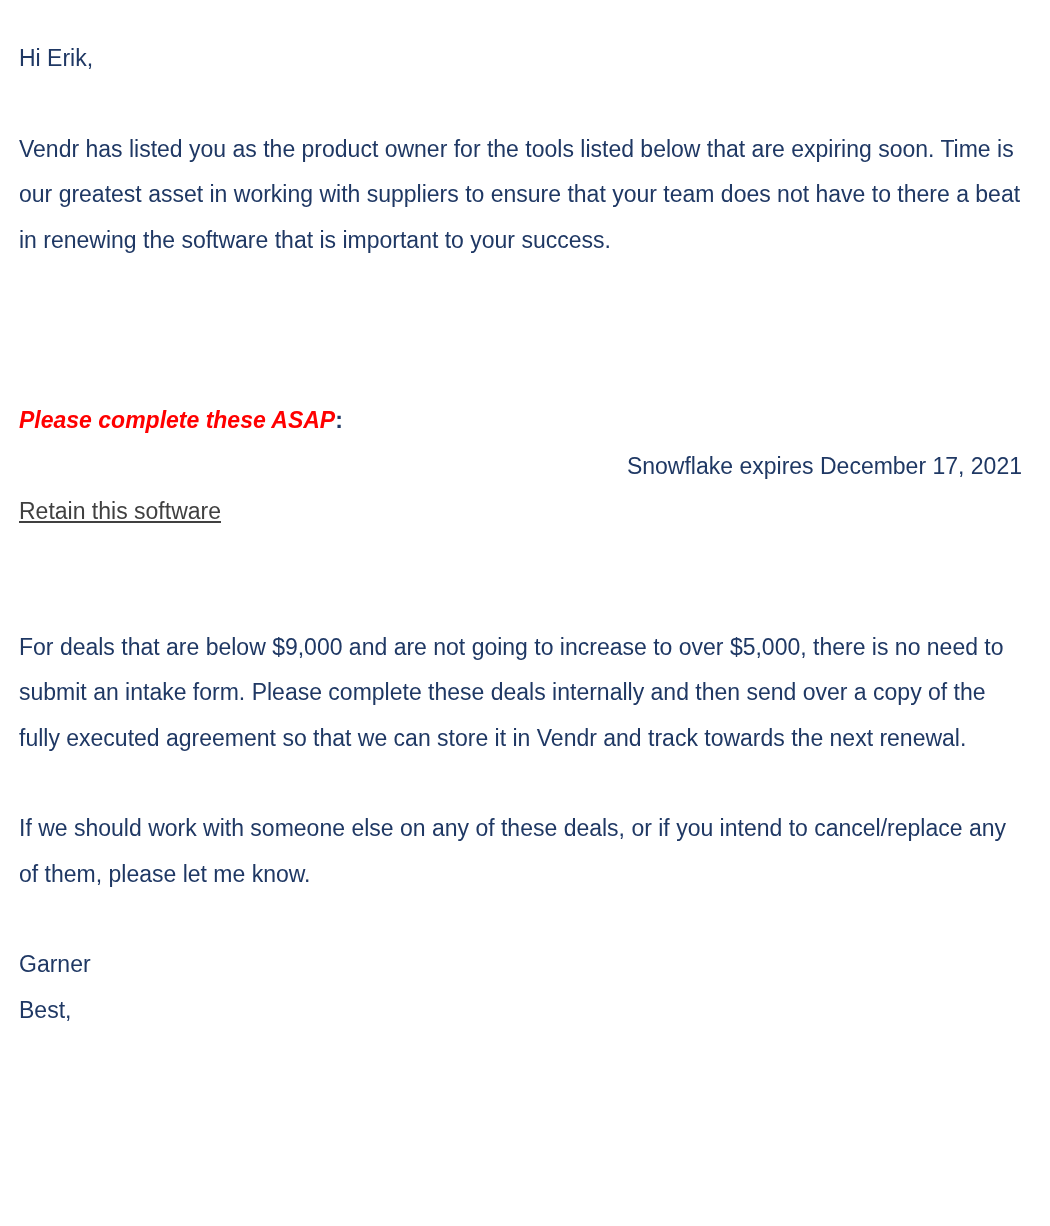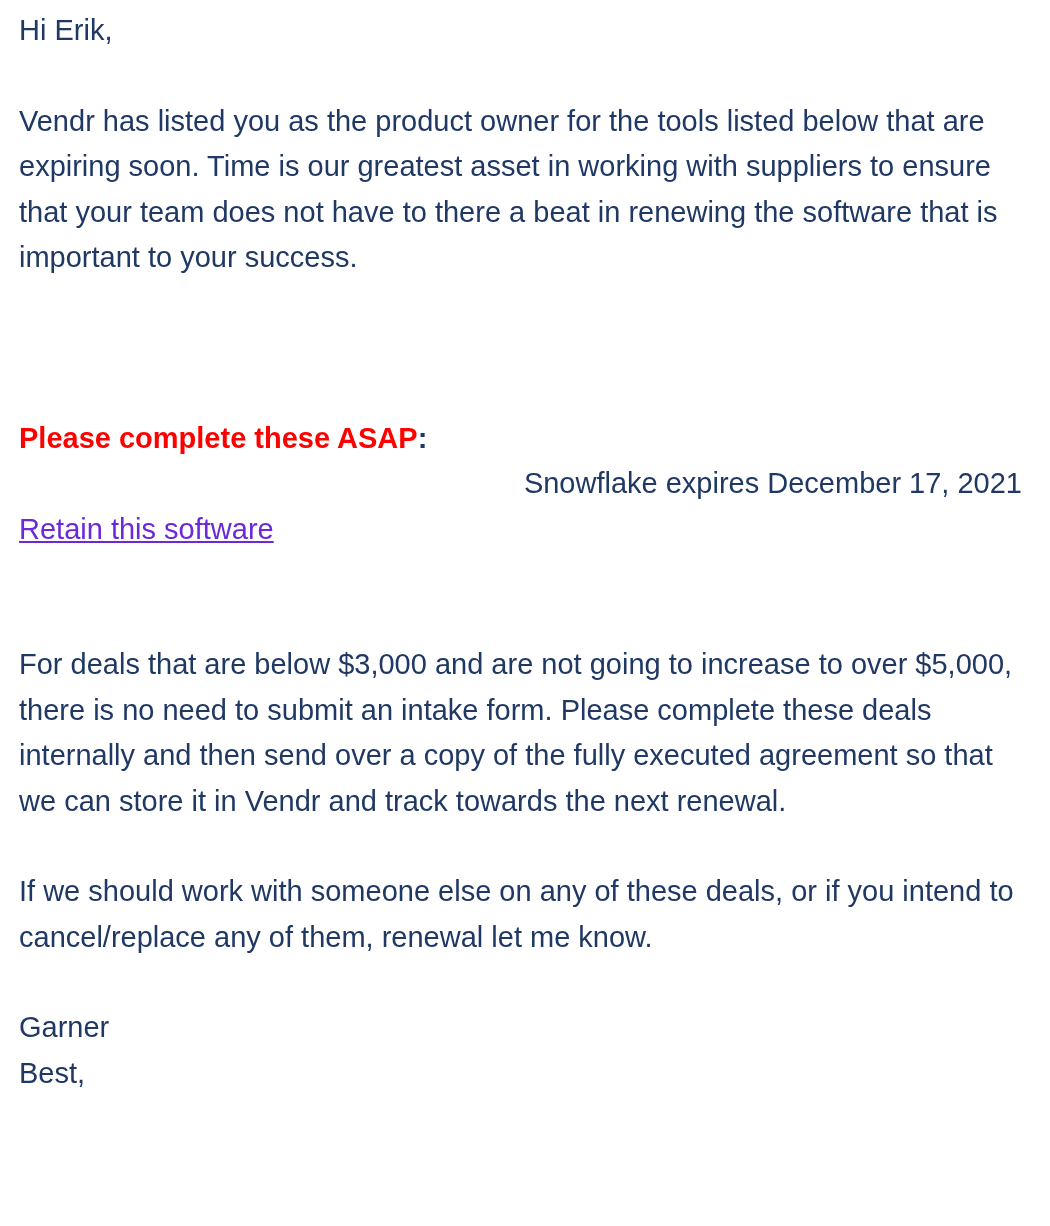--- a/index.html
+++ b/index.html
@@ -6,48 +6,49 @@
     margin: 0;
     padding: 0;
     background: #ffffff;
   }
   body {
     width: 1050px;
     min-height: 1226px;
     font-family: "Liberation Sans", sans-serif;
   }
   .email-body {
-    padding: 8px 28px 0 19px;
+    padding: 36px 28px 0 19px;
     color: #1F3864;
-    font-size: 29px;
+    font-size: 23px;
     line-height: 45.5px;
   }
   .para {
     margin: 0 0 0 0;
   }
   .spacer {
     height: 45px;
   }
   .spacer-sm {
     height: 45px;
   }
   .asap-heading {
     color: #FF0000;
     font-weight: bold;
+    font-style: italic;
   }
   .asap-colon {
     color: #1F3864;
     font-weight: bold;
   }
   .renewal-line {
     color: #1F3864;
     text-align: right;
   }
   .retain-link {
-    color: #6d28d9;
+    color: #404040;
     cursor: pointer;
   }
   .sign-off {
     color: #1F3864;
   }
 </style>
 </head>
 <body>
 
 <div class="email-body">
@@ -66,24 +67,24 @@
 
   <p class="para"><span class="asap-heading">Please complete these ASAP</span><span class="asap-colon">:</span></p>
 
   <p class="para renewal-line">Snowflake expires December 17, 2021</p>
 
   <a class="retain-link" href="#">Retain this software</a>
 
   <div class="spacer"></div>
   <div class="spacer-sm"></div>
 
-  <p class="para">For deals that are below $3,000 and are not going to increase to over $5,000, there is no need to submit an intake form. Please complete these deals internally and then send over a copy of the fully executed agreement so that we can store it in Vendr and track towards the next renewal.</p>
+  <p class="para">For deals that are below $9,000 and are not going to increase to over $5,000, there is no need to submit an intake form. Please complete these deals internally and then send over a copy of the fully executed agreement so that we can store it in Vendr and track towards the next renewal.</p>
 
   <div class="spacer"></div>
 
-  <p class="para">If we should work with someone else on any of these deals, or if you intend to cancel/replace any of them, renewal let me know.</p>
+  <p class="para">If we should work with someone else on any of these deals, or if you intend to cancel/replace any of them, please let me know.</p>
 
   <div class="spacer"></div>
 
   <p class="para sign-off">Garner</p>
   <p class="para sign-off">Best,</p>
 
 </div>
 
 </body></html>

